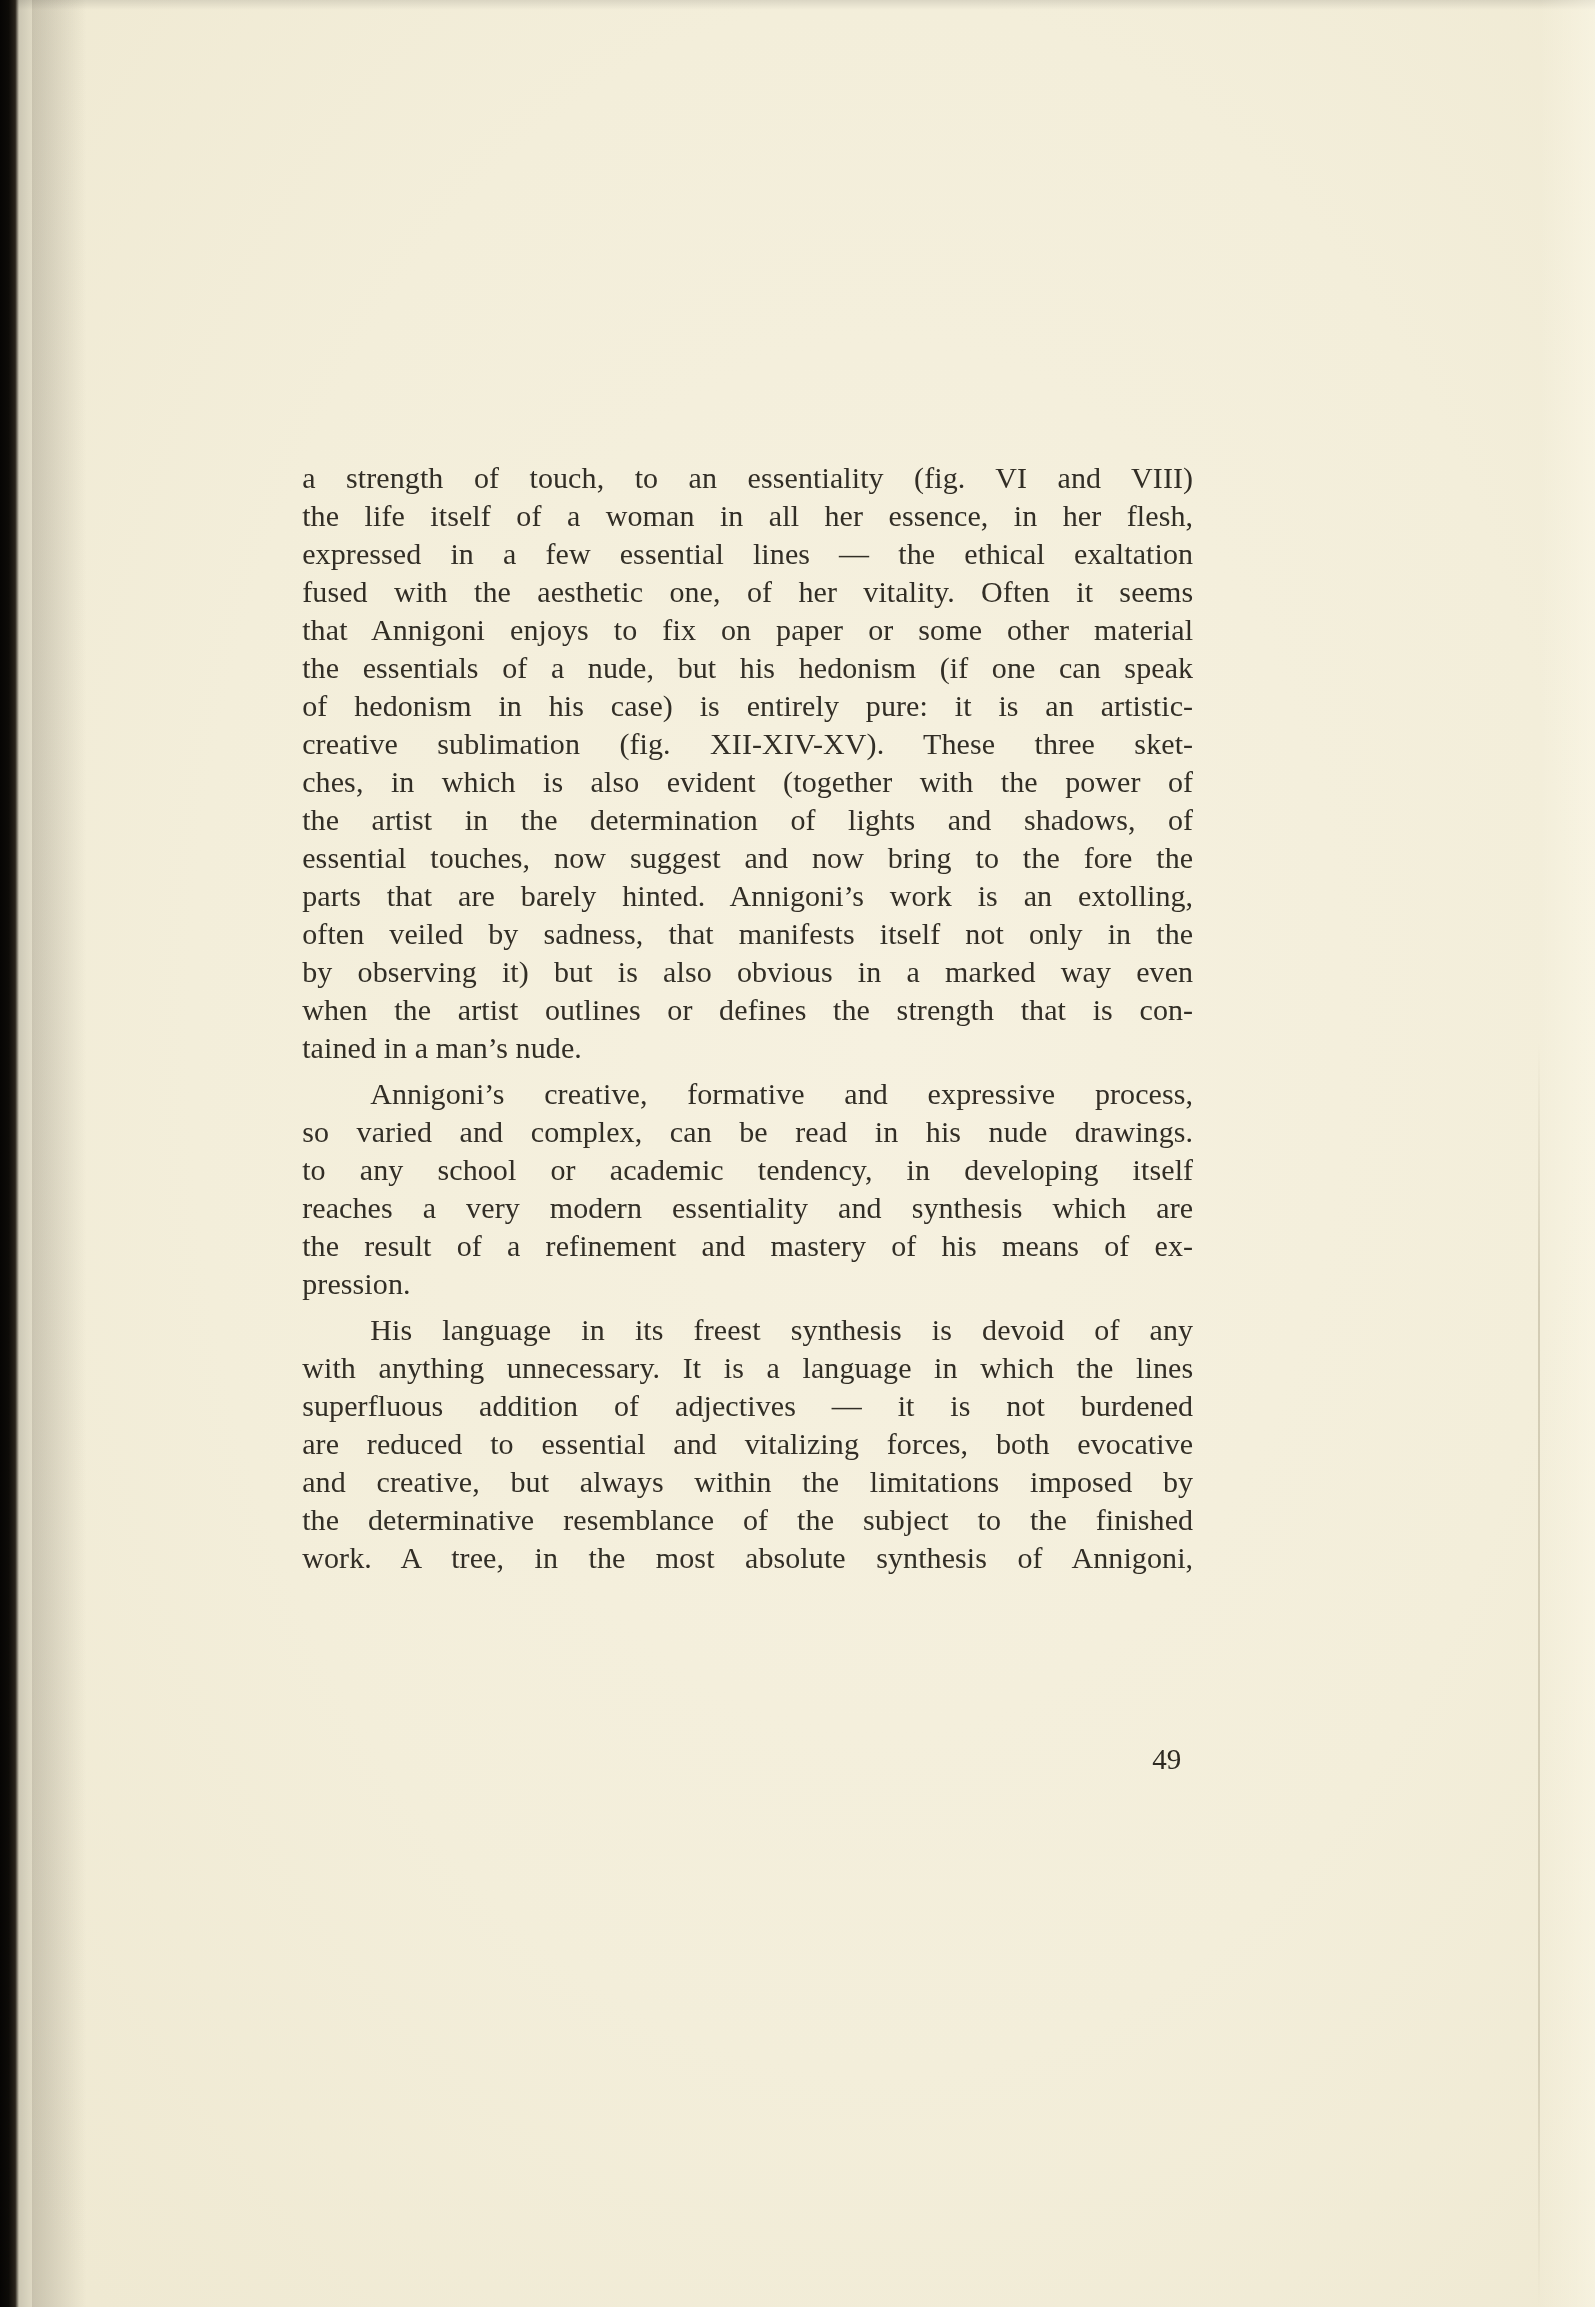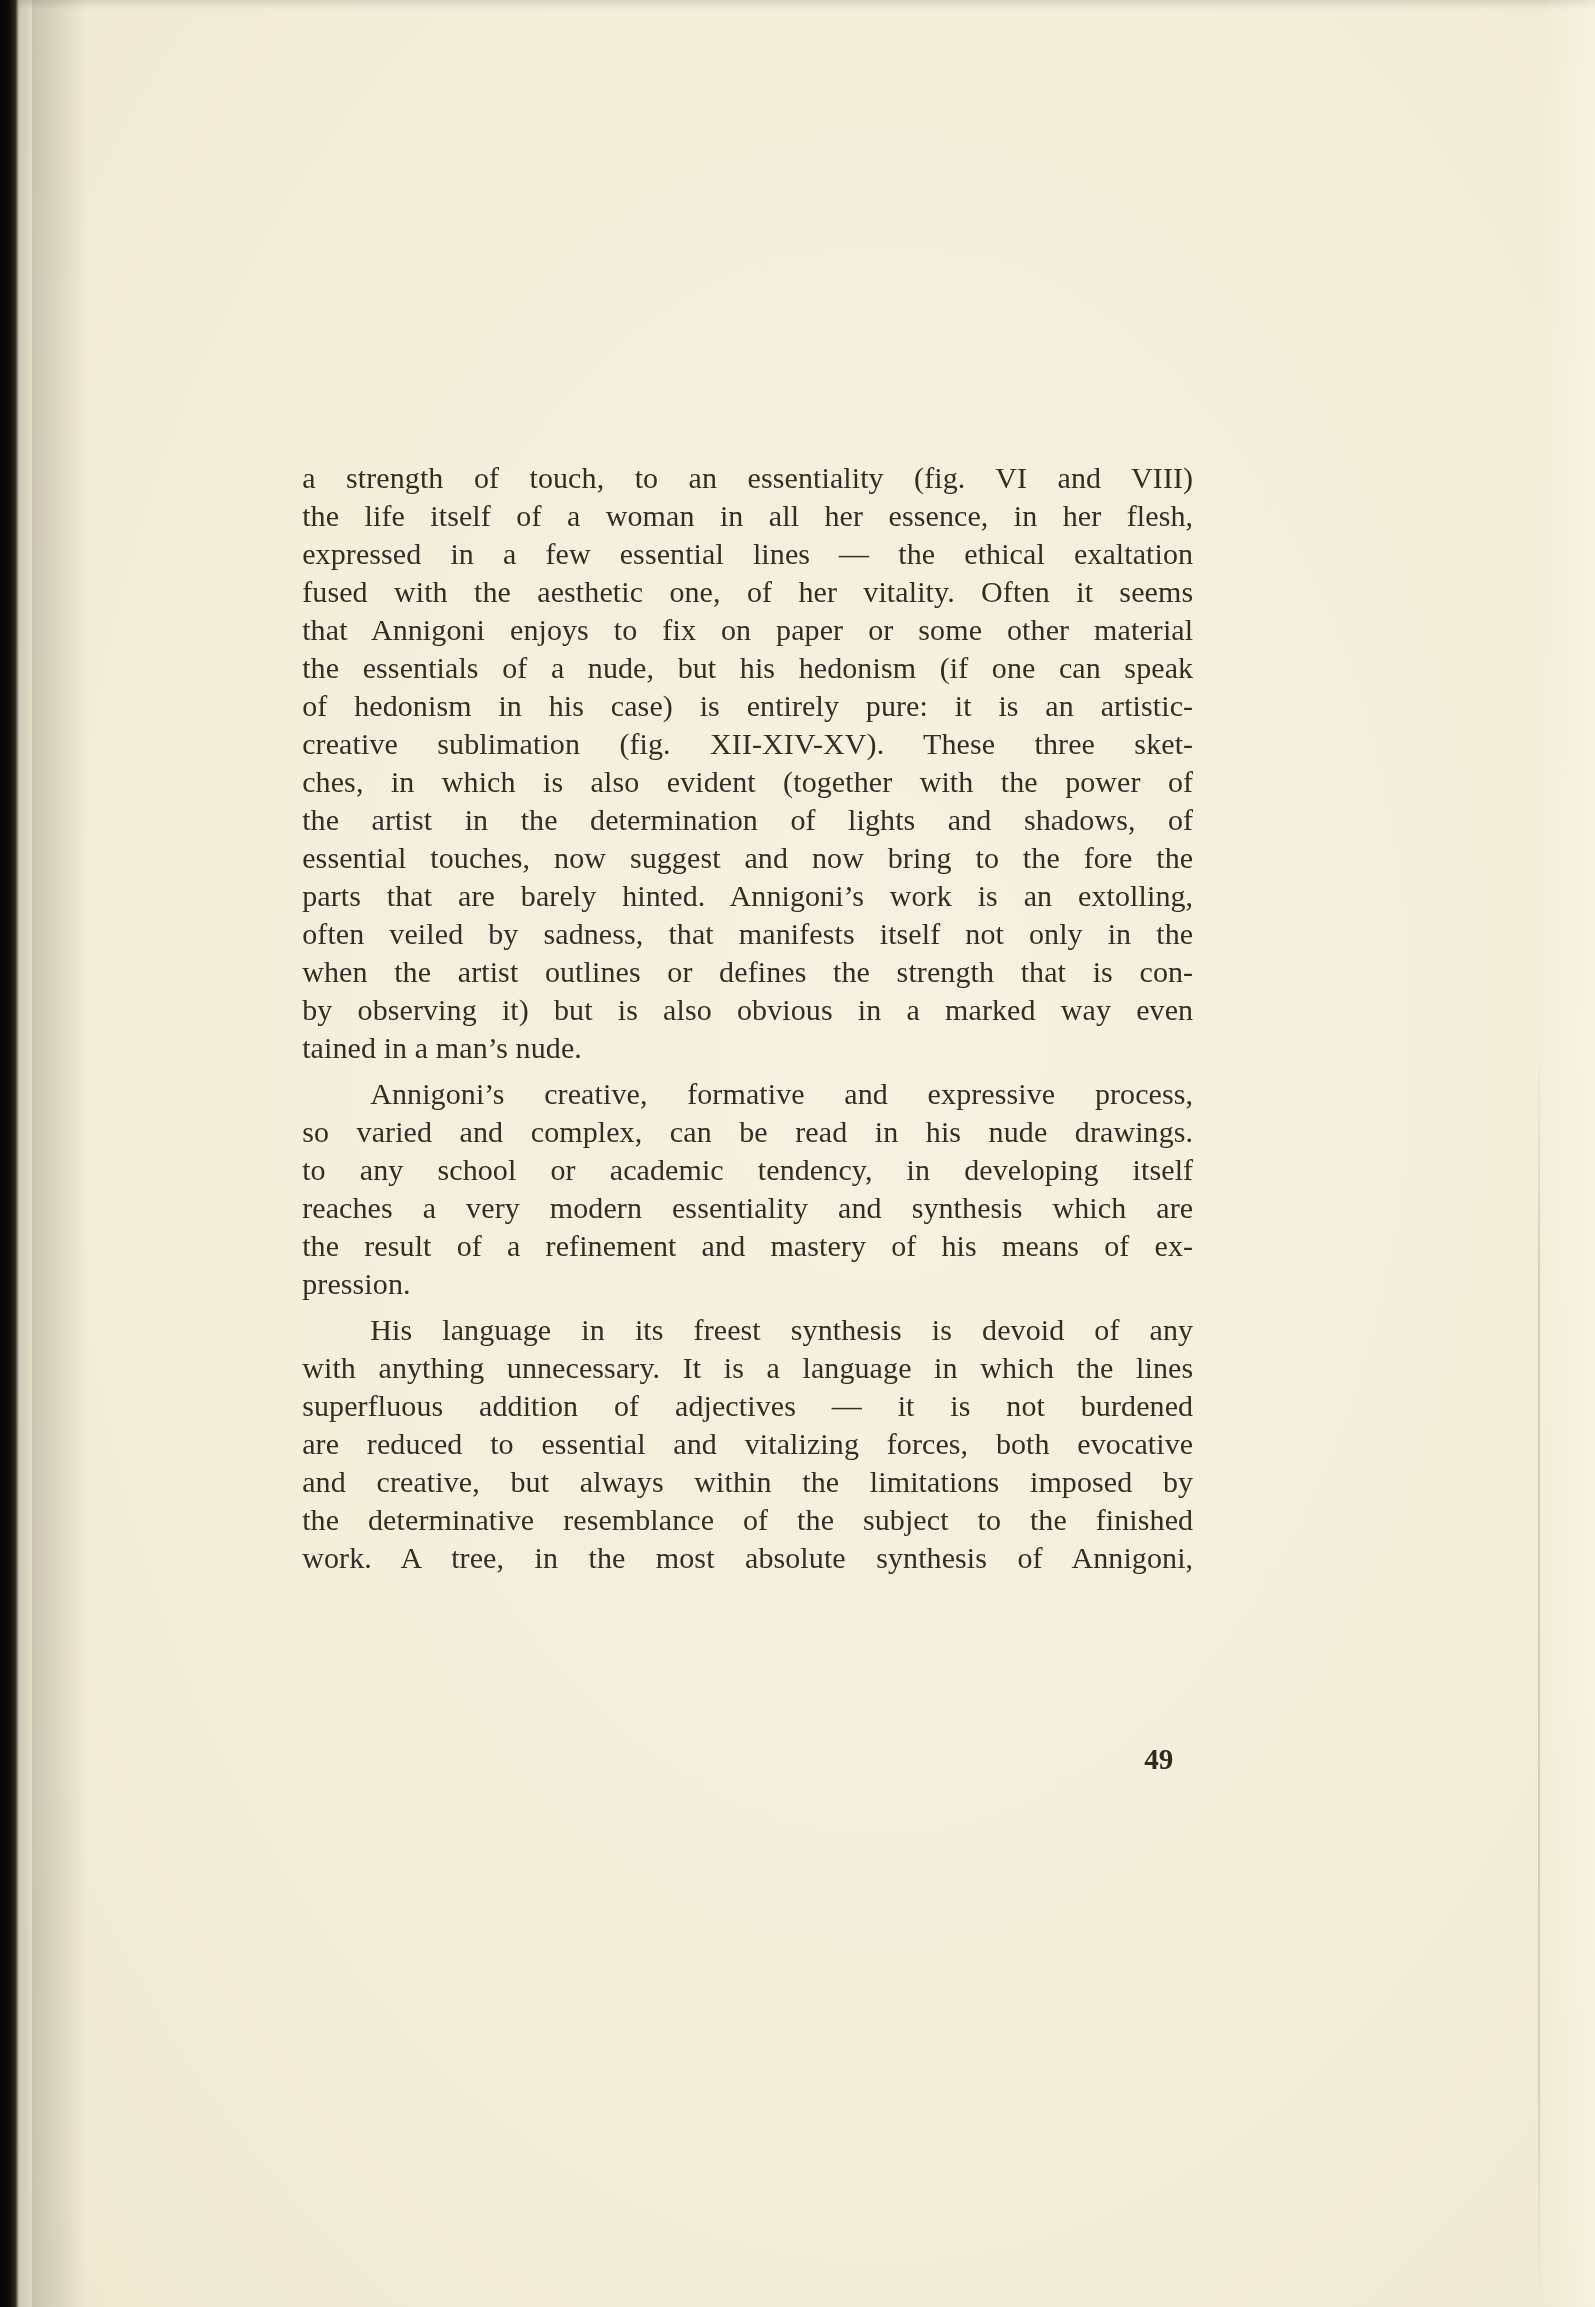--- a/index.html
+++ b/index.html
@@ -90,28 +90,28 @@
   .line.indent {
     padding-left: 68px;
   }
   .line.flush {
     text-align-last: left;
   }
 
   
   .page-number {
     position: absolute;
-    left: 279px;
+    left: 287px;
     top: 1743px;
     width: 907px;
     text-align: right;
     padding-right: 20px;
     box-sizing: border-box;
     font-size: 29px;
-    font-weight: bold;
+    font-weight: normal;
     color: #2e2a22;
   }
 </style>
 </head>
 <body>
 
 <div class="paper">
   <div class="gutter-crease"></div>
   <div class="right-margin-light"></div>
   <div class="page-edge-line"></div>
@@ -124,22 +124,22 @@
         <div class="line">fused with the aesthetic one, of her vitality. Often it seems</div>
         <div class="line">that Annigoni enjoys to fix on paper or some other material</div>
         <div class="line">the essentials of a nude, but his hedonism (if one can speak</div>
         <div class="line">of hedonism in his case) is entirely pure: it is an artistic-</div>
         <div class="line">creative sublimation (fig. XII-XIV-XV). These three sket-</div>
         <div class="line">ches, in which is also evident (together with the power of</div>
         <div class="line">the artist in the determination of lights and shadows, of</div>
         <div class="line">essential touches, now suggest and now bring to the fore the</div>
         <div class="line">parts that are barely hinted. Annigoni’s work is an extolling,</div>
         <div class="line">often veiled by sadness, that manifests itself not only in the</div>
+        <div class="line">by observing it) but is also obvious in a marked way even</div>
         <div class="line">when the artist outlines or defines the strength that is con-</div>
-        <div class="line">by observing it) but is also obvious in a marked way even</div>
         <div class="line flush">tained in a man’s nude.</div>
       </div>
       <div class="paragraph">
         <div class="line indent">Annigoni’s creative, formative and expressive process,</div>
         <div class="line">so varied and complex, can be read in his nude drawings.</div>
         <div class="line">to any school or academic tendency, in developing itself</div>
         <div class="line">reaches a very modern essentiality and synthesis which are</div>
         <div class="line">the result of a refinement and mastery of his means of ex-</div>
         <div class="line flush">pression.</div>
       </div>

